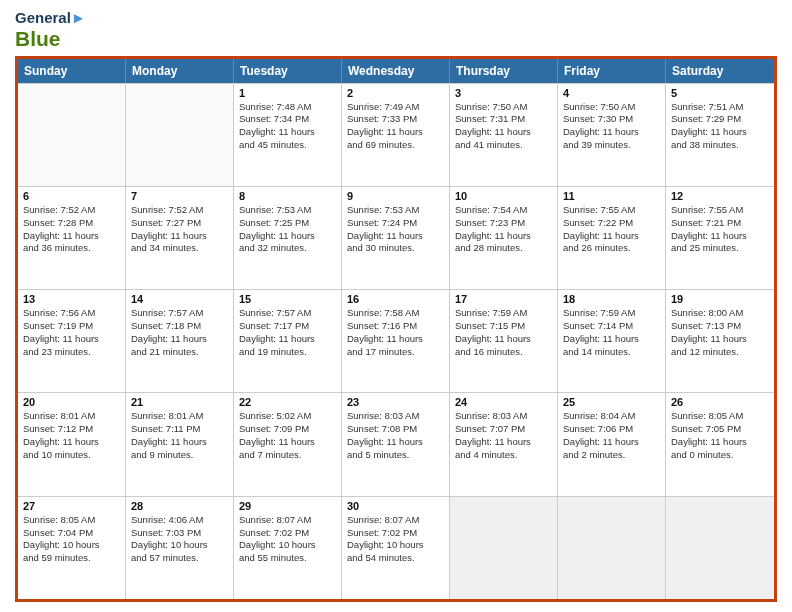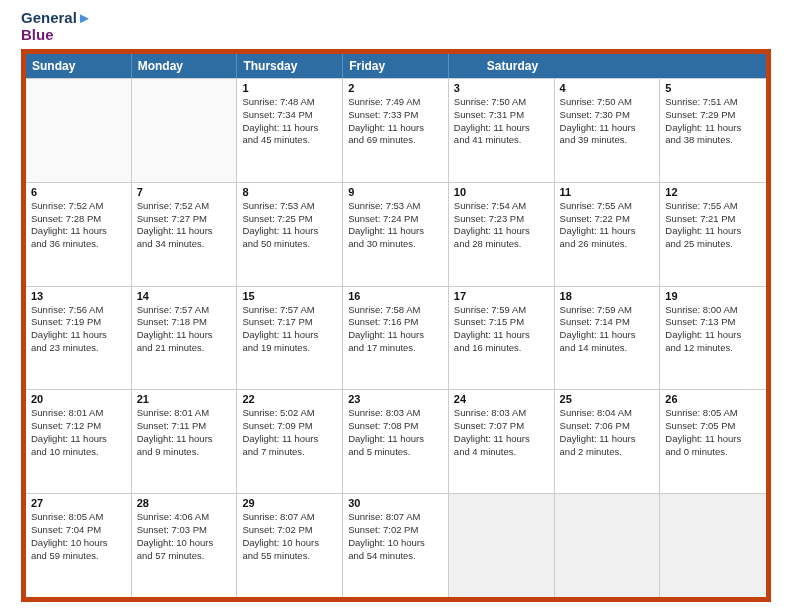--- a/index.html
+++ b/index.html
@@ -6,21 +6,21 @@
     body {
       font-family: Arial, sans-serif;
       background: #fff;
       width: 792px;
       height: 612px;
       overflow: hidden;
     }
     .page {
       width: 792px;
       height: 612px;
-      padding: 10px 21px;
+      padding: 10px 15px;
       display: flex;
       flex-direction: column;
     }
     .header {
       display: flex;
       justify-content: space-between;
       align-items: flex-start;
       margin-bottom: 6px;
     }
     .logo {
@@ -38,36 +38,36 @@
     }
     .subtitle {
       font-size: 14px;
       color: #333;
       margin-top: 2px;
     }
     .calendar {
       flex: 1;
       display: flex;
       flex-direction: column;
-      border: 5px solid #c2410c;
+      border: 3px solid #c2410c;
     }
     .cal-header-row {
       display: grid;
       grid-template-columns: repeat(7, 1fr);
       background: #2e6da4;
     }
     .cal-header-cell {
       color: #fff;
       font-size: 12px;
       font-weight: bold;
       padding: 5px 6px;
       text-align: left;
       border-right: 1px solid #5590c0;
     }
-    .cal-header-cell:last-child { border-right: none; margin-left: 32px; }
+    .cal-header-cell:last-child { border-right: none; }
     .cal-body {
       flex: 1;
       display: flex;
       flex-direction: column;
     }
     .cal-week {
       display: grid;
       grid-template-columns: repeat(7, 1fr);
       flex: 1;
       border-top: 1px solid #ccc;
@@ -98,33 +98,35 @@
     }
   </style>
 </head>
 <body>
 
 <div class="page">
   <div class="header">
     <div class="logo">
   <div style="display:flex;flex-direction:column;line-height:1.1;">
     <span style="font-size:15px;font-weight:bold;color:#1a3a5c;">General<span style="color:#4a90d9;">►</span></span>
-    <span style="font-size:15px;font-weight:bold;color:#701a75;">Blue</span>
+    <span style="font-size:21px;font-weight:bold;color:#4d7c0f;">Blue</span>
   </div>
 </div>
     <div class="title-block">
       <div class="month-title"></div>
       <div class="subtitle"></div>
     </div>
   </div>
 
   <div class="calendar">
     <div class="cal-header-row">
     <div class="cal-header-cell">Sunday</div>
         <div class="cal-header-cell">Monday</div>
+        <div class="cal-header-cell">Tuesday</div>
+        <div class="cal-header-cell">Wednesday</div>
         <div class="cal-header-cell">Thursday</div>
         <div class="cal-header-cell">Friday</div>
         <div class="cal-header-cell">Saturday</div>
       </div>
     <div class="cal-body">
     <div class="cal-week">
           <div class="cal-cell empty"></div>
           <div class="cal-cell empty"></div>
           <div class="cal-cell">
             <span class="day-num">1</span>
@@ -175,21 +177,21 @@
             <span class="cell-line">Sunrise: 7:52 AM</span>
             <span class="cell-line">Sunset: 7:27 PM</span>
             <span class="cell-line">Daylight: 11 hours</span>
             <span class="cell-line">and 34 minutes.</span>
           </div>
           <div class="cal-cell">
             <span class="day-num">8</span>
             <span class="cell-line">Sunrise: 7:53 AM</span>
             <span class="cell-line">Sunset: 7:25 PM</span>
             <span class="cell-line">Daylight: 11 hours</span>
-            <span class="cell-line">and 50 minutes.</span>
+            <span class="cell-line">and 32 minutes.</span>
           </div>
           <div class="cal-cell">
             <span class="day-num">9</span>
             <span class="cell-line">Sunrise: 7:53 AM</span>
             <span class="cell-line">Sunset: 7:24 PM</span>
             <span class="cell-line">Daylight: 11 hours</span>
             <span class="cell-line">and 30 minutes.</span>
           </div>
           <div class="cal-cell">
             <span class="day-num">10</span>

